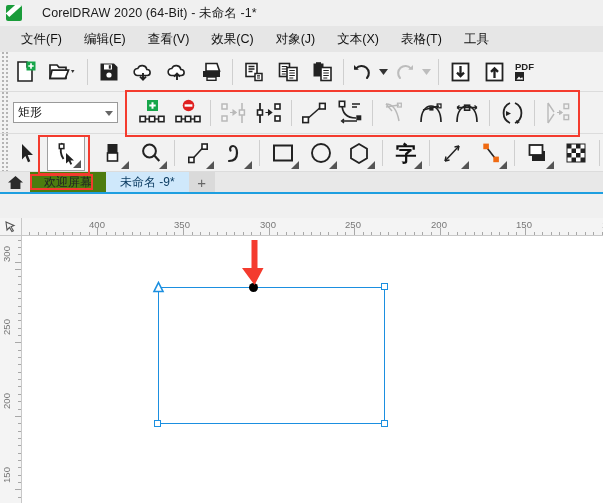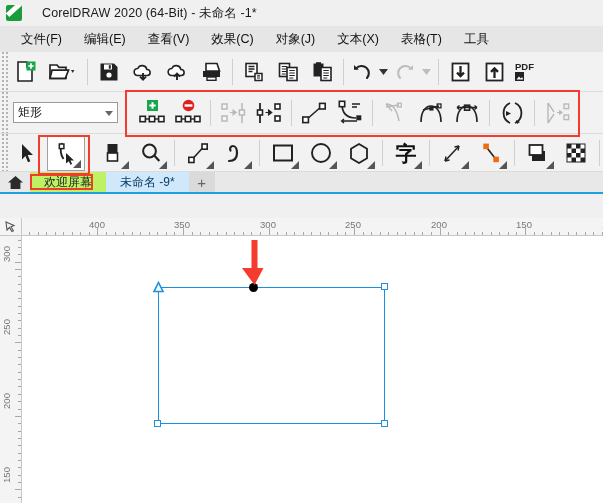--- a/index.html
+++ b/index.html
@@ -95,21 +95,21 @@
   }
 
   
   .tabbar {
     height:22px; background:#e8e8e8; display:flex; align-items:stretch;
     border-bottom:2px solid #1e9fe0;
   }
   .home-btn { width:30px; display:flex; align-items:center; justify-content:center; }
   .doc-tab {
     display:flex; align-items:center; padding:0 14px; font-size:12px; color:#222;
-    background:#bef264; white-space:nowrap;
+    background:#4d7c0f; white-space:nowrap;
   }
   .doc-tab.active { background:#cfe8fb; color:#0d3d63; }
   .tab-plus {
     width:26px; display:flex; align-items:center; justify-content:center;
     font-size:15px; color:#666; background:#dadada;
   }
 
   
   .ruler-corner{
     position:absolute; left:0; top:218px; width:22px; height:18px;

